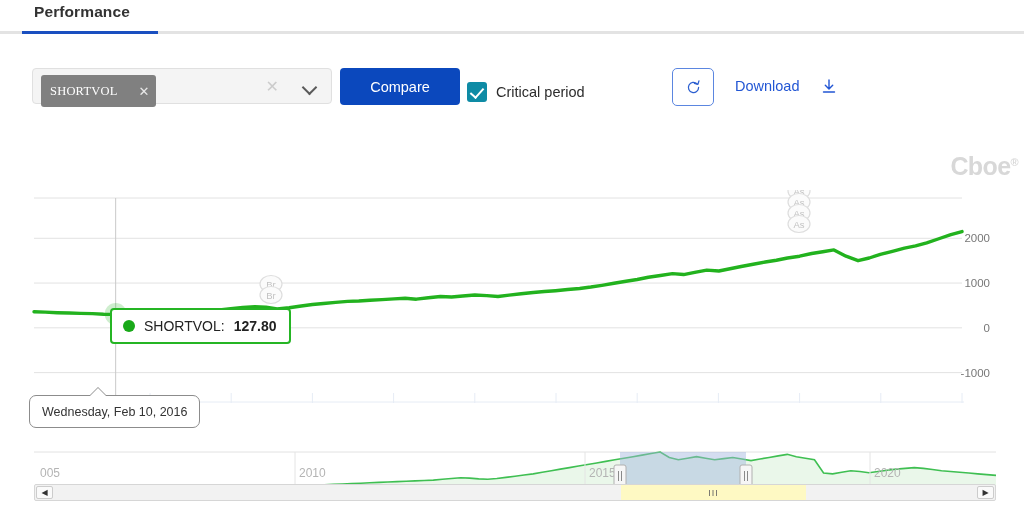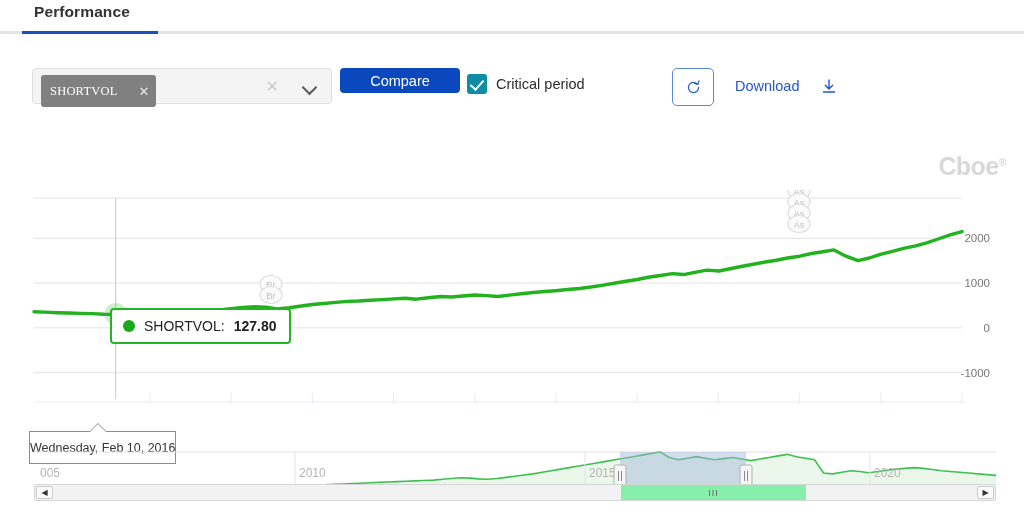--- a/index.html
+++ b/index.html
@@ -48,28 +48,28 @@
     color: #cccccc; font-size: 16px; line-height: 18px;
   }
   .sel-caret {
     position: absolute; right: 16px; top: 13px;
     width: 11px; height: 11px;
     border-right: 2px solid #5a5a5a; border-bottom: 2px solid #5a5a5a;
     transform: rotate(45deg);
   }
 
   .compare-btn {
-    position: absolute; left: 340px; top: 8px; width: 120px; height: 25px;
+    position: absolute; left: 340px; top: 8px; width: 120px; height: 37px;
     background: #0b48bd; border: none; border-radius: 4px;
     color: #ffffff; font-size: 14.5px; font-family: "Liberation Sans", sans-serif;
     cursor: pointer;
   }
 
   .check-wrap {
-    position: absolute; left: 467px; top: 14px;
+    position: absolute; left: 467px; top: 22px;
     display: flex; align-items: center; gap: 9px;
   }
   .checkbox {
     width: 20px; height: 20px; border-radius: 3px;
     background: #0e8ba5; position: relative;
   }
   .checkbox::after {
     content: ""; position: absolute; left: 6px; top: 2.5px;
     width: 6px; height: 11px;
     border-right: 2.4px solid #fff; border-bottom: 2.4px solid #fff;
@@ -95,21 +95,21 @@
     font-size: 12.5px; color: #777777;
   }
   .zoom-btns { position: absolute; left: 77px; top: 0px; display: flex; gap: 4px; }
   .zoom-btn {
     background: #f4f4f4; border: none; border-radius: 3px;
     height: 22px; padding: 0 9px;
     font-size: 12.5px; color: #4a4a4a; cursor: pointer;
     font-family: "Liberation Sans", sans-serif;
   }
   .cboe-logo {
-    position: absolute; right: 18px; top: 152px;
+    position: absolute; right: 6px; top: 152px;
     font-size: 25px; font-weight: bold; color: #d8d8d8;
     letter-spacing: -.6px; font-family: "Liberation Sans", sans-serif;
   }
   .cboe-logo sup { font-size: 11px; vertical-align: super; }
 
   
   .chart { position: absolute; left: 0; top: 190px; width: 1024px; height: 215px; }
   .chart svg { display: block; }
 
   .tooltip {
@@ -118,23 +118,23 @@
     border: 2px solid #25b524; border-radius: 4px;
     display: flex; align-items: center; gap: 9px; padding: 0 13px 0 11px;
     font-size: 14px; color: #222222; white-space: nowrap;
   }
   .tt-dot { width: 12px; height: 12px; border-radius: 50%; background: #19a919; }
   .tt-val { font-weight: bold; }
 
   .datelabel {
     position: absolute; left: 29px; top: 395px;
     height: 33px; background: #ffffff;
-    border: 1px solid #8c8c8c; border-radius: 0;
-    display: flex; align-items: center; padding: 0 0;
-    font-size: 12.5px; color: #333333; white-space: nowrap; margin-top: 36px;
+    border: 1px solid #8c8c8c; border-radius: 7px;
+    display: flex; align-items: center; padding: 0 12px;
+    font-size: 12.5px; color: #333333; white-space: nowrap;
   }
   .datelabel::before {
     content: ""; position: absolute; left: 60px; top: -8px;
     width: 0; height: 0; border-left: 8px solid transparent;
     border-right: 8px solid transparent; border-bottom: 8px solid #ffffff;
     z-index: 2;
   }
   .datelabel::after {
     content: ""; position: absolute; left: 59px; top: -9px;
     width: 0; height: 0; border-left: 9px solid transparent;
@@ -149,21 +149,21 @@
     background: #f2f2f2; border: 1px solid #d6d6d6; border-radius: 2px;
   }
   .sb-arrow {
     position: absolute; top: 1px; width: 17px; height: 13px;
     background: #fafafa; border: 1px solid #cccccc; border-radius: 2px;
     display: flex; align-items: center; justify-content: center;
     font-size: 8px; color: #333; cursor: pointer;
   }
   .sb-thumb {
     position: absolute; left: 586px; top: 0px; width: 185px; height: 15px;
-    background: #86efac;
+    background: #fef9c3;
     display: flex; align-items: center; justify-content: center;
     color: #666; font-size: 9px; letter-spacing: 1px; cursor: pointer;
   }
 </style>
 </head>
 <body>
 
 <div id="root">
 
   <div class="tabbar">

